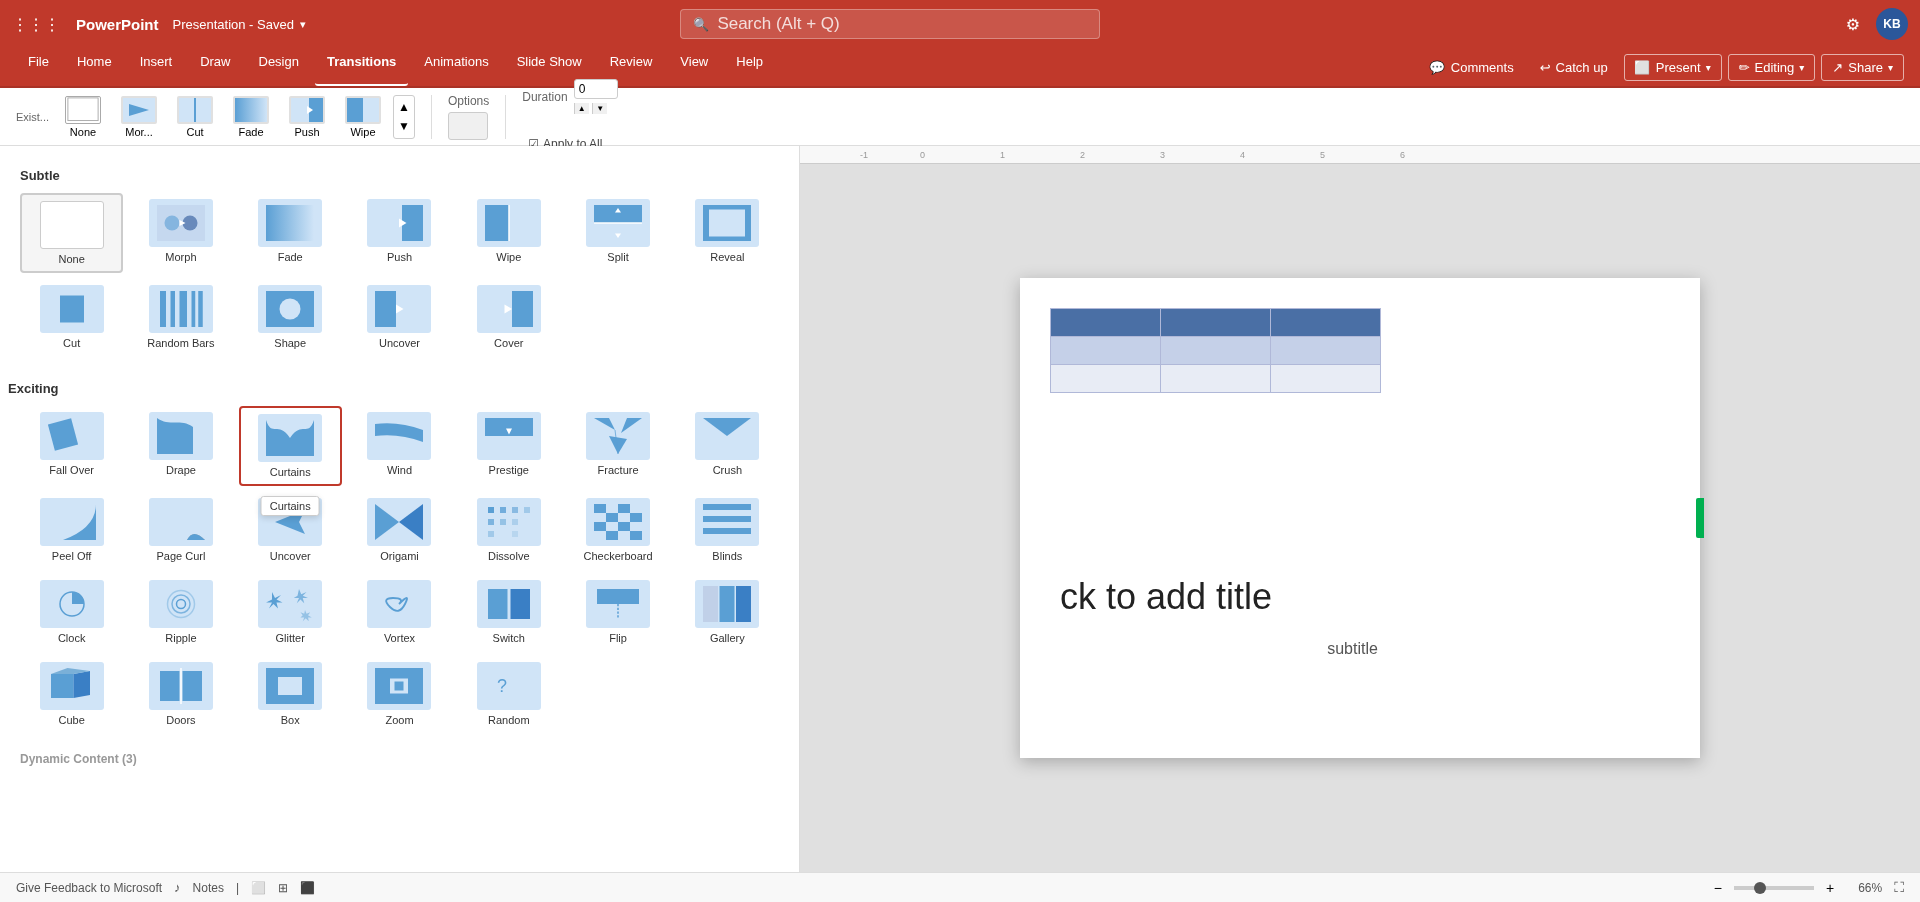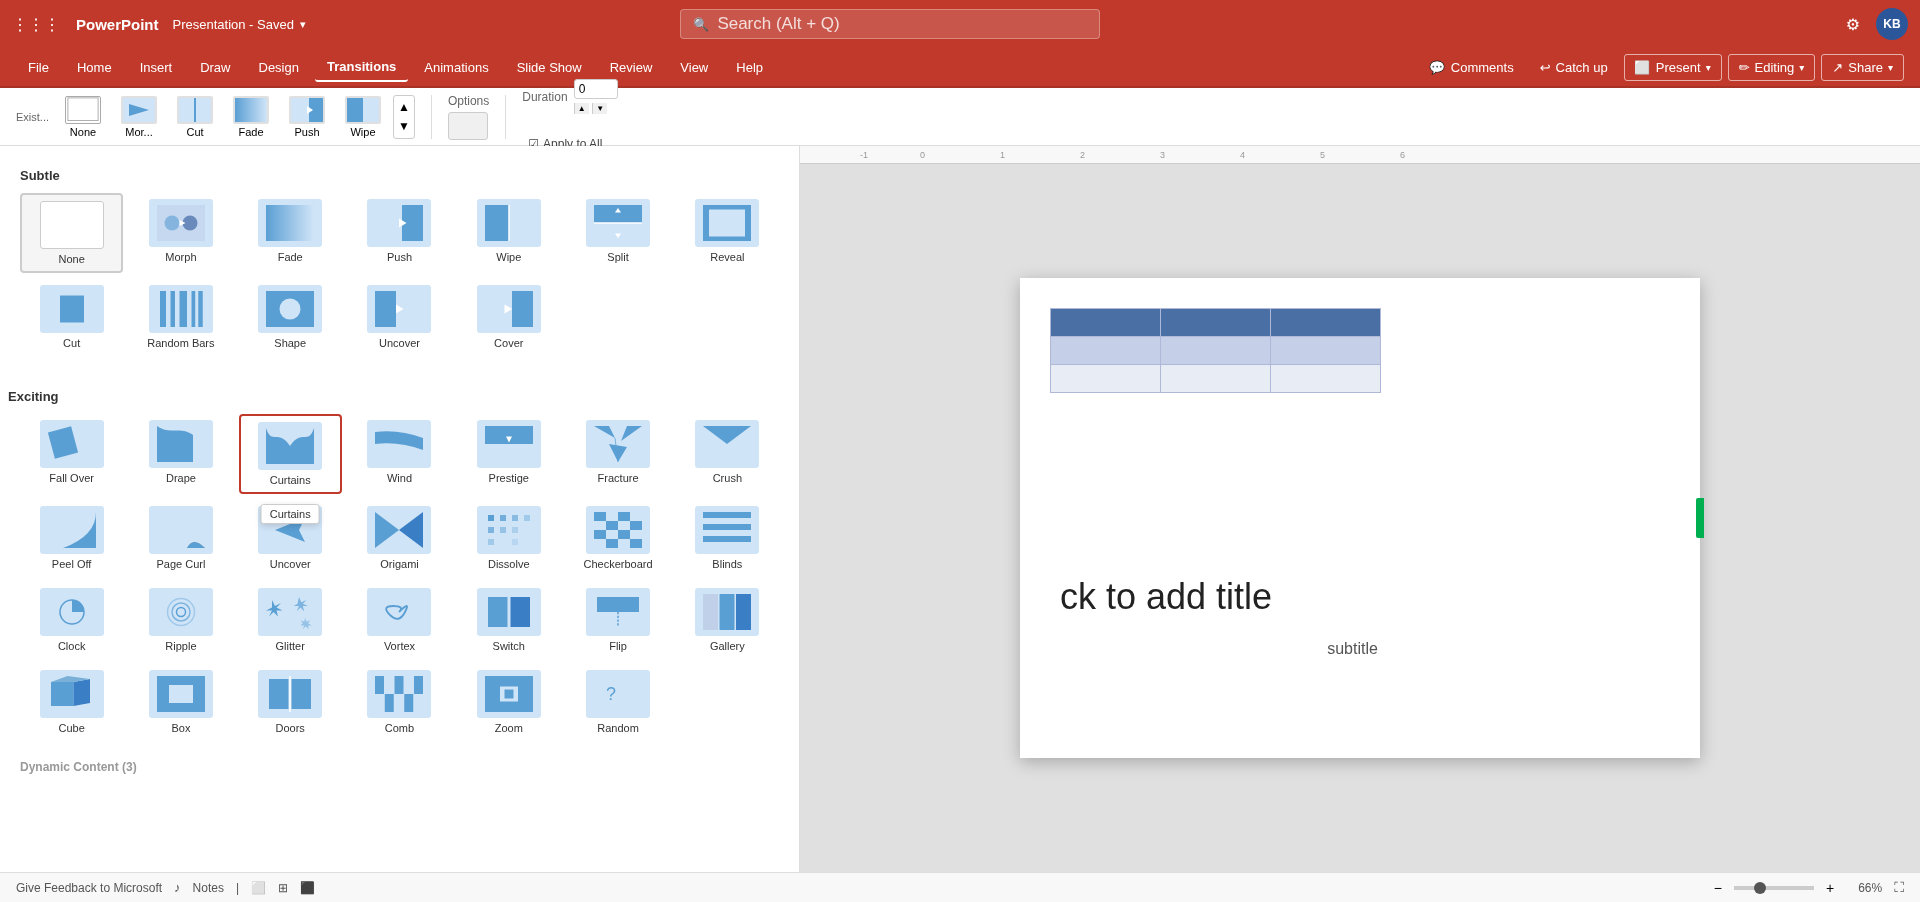--- a/index.html
+++ b/index.html
@@ -33,21 +33,21 @@
     }
     .avatar-btn {
       width: 32px; height: 32px; border-radius: 50%;
       background: #2b579a; color: white; border: none;
       font-weight: 700; font-size: 12px; cursor: pointer;
       display: flex; align-items: center; justify-content: center;
     }
 
     
     .menu-bar {
-      display: flex; align-items: center;
+      display: flex; 
       background: #c0392b; color: white;
       height: 40px; padding: 0 16px; gap: 4px;
       border-bottom: 2px solid #a93226;
     }
     .menu-item {
       padding: 6px 12px; cursor: pointer; font-size: 13px;
       border-radius: 3px; color: white;
     }
     .menu-item.active {
       border-bottom: 2px solid white;
@@ -505,21 +505,21 @@
           <svg viewBox="0 0 64 48" xmlns="http://www.w3.org/2000/svg">
             <rect x="0" y="0" width="64" height="48" fill="#d0e4f7"></rect>
             <rect x="36" y="0" width="28" height="48" fill="#5a9fd4"></rect>
             <polygon points="26,18 36,24 26,30" fill="white"></polygon>
           </svg>
         </div>
         <span>Cover</span>
       </div>
     </div>
 
-    <div class="trans-section-label" style="margin-top:24px;padding-left:8px;">Exciting</div>
+    <div class="trans-section-label" style="margin-top:16px;padding-left:8px;">Exciting</div>
     <div class="trans-grid">
 
       <div class="trans-item">
         <div class="trans-icon">
           <svg viewBox="0 0 64 48" xmlns="http://www.w3.org/2000/svg">
             <rect x="0" y="0" width="64" height="48" fill="#d0e4f7"></rect>
             <rect x="4" y="4" width="32" height="36" fill="#5a9fd4" transform="rotate(-15 20 22)"></rect>
           </svg>
         </div>
         <span>Fall Over</span>
@@ -767,52 +767,39 @@
             <polygon points="34,8 56,4 56,36 34,40" fill="#3a7fc5"></polygon>
             <polygon points="4,8 34,8 56,4 26,0" fill="#7ab0d8"></polygon>
           </svg>
         </div>
         <span>Cube</span>
       </div>
 
       <div class="trans-item">
         <div class="trans-icon">
           <svg viewBox="0 0 64 48" xmlns="http://www.w3.org/2000/svg">
-            <rect x="0" y="0" width="64" height="48" fill="#5a9fd4"></rect>
-            <rect x="16" y="12" width="32" height="24" fill="#d0e4f7"></rect>
-          </svg>
-        </div>
-        <span>Box</span>
-      </div>
-
-      <div class="trans-item">
-        <div class="trans-icon">
-          <svg viewBox="0 0 64 48" xmlns="http://www.w3.org/2000/svg">
             <rect x="0" y="0" width="64" height="48" fill="#d0e4f7"></rect>
             <rect x="4" y="4" width="26" height="40" fill="#5a9fd4"></rect>
             <rect x="34" y="4" width="26" height="40" fill="#5a9fd4"></rect>
             <line x1="32" y1="0" x2="32" y2="48" stroke="white" stroke-width="2"></line>
           </svg>
         </div>
         <span>Doors</span>
       </div>
 
       <div class="trans-item">
         <div class="trans-icon">
           <svg viewBox="0 0 64 48" xmlns="http://www.w3.org/2000/svg">
-            <rect x="0" y="0" width="64" height="48" fill="#d0e4f7"></rect>
-            <rect x="0" y="0" width="12" height="24" fill="#5a9fd4"></rect>
-            <rect x="52" y="0" width="12" height="24" fill="#5a9fd4"></rect>
-            <rect x="26" y="0" width="12" height="24" fill="#5a9fd4"></rect>
-            <rect x="13" y="24" width="12" height="24" fill="#5a9fd4"></rect>
-            <rect x="39" y="24" width="12" height="24" fill="#5a9fd4"></rect>
-          </svg>
-        </div>
-        <span>Comb</span>
-      </div>
+            <rect x="0" y="0" width="64" height="48" fill="#5a9fd4"></rect>
+            <rect x="16" y="12" width="32" height="24" fill="#d0e4f7"></rect>
+          </svg>
+        </div>
+        <span>Box</span>
+      </div>
+
 
       <div class="trans-item">
         <div class="trans-icon">
           <svg viewBox="0 0 64 48" xmlns="http://www.w3.org/2000/svg">
             <rect x="0" y="0" width="64" height="48" fill="#5a9fd4"></rect>
             <rect x="20" y="14" width="24" height="20" fill="#d0e4f7"></rect>
             <rect x="26" y="18" width="12" height="12" fill="#5a9fd4"></rect>
           </svg>
         </div>
         <span>Zoom</span>

